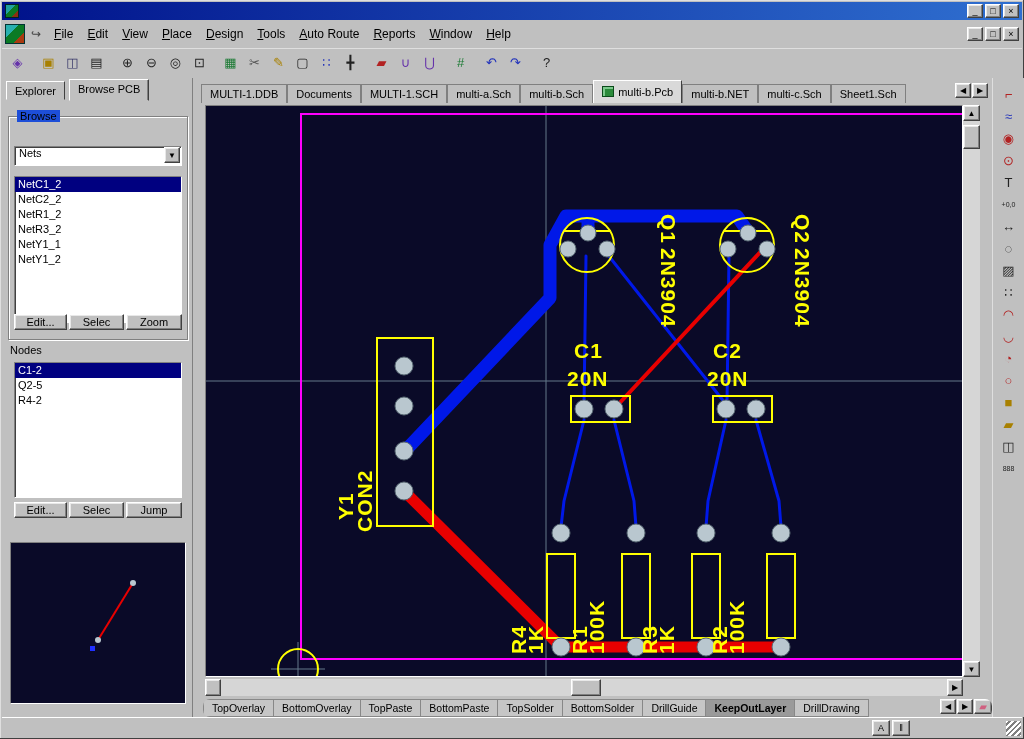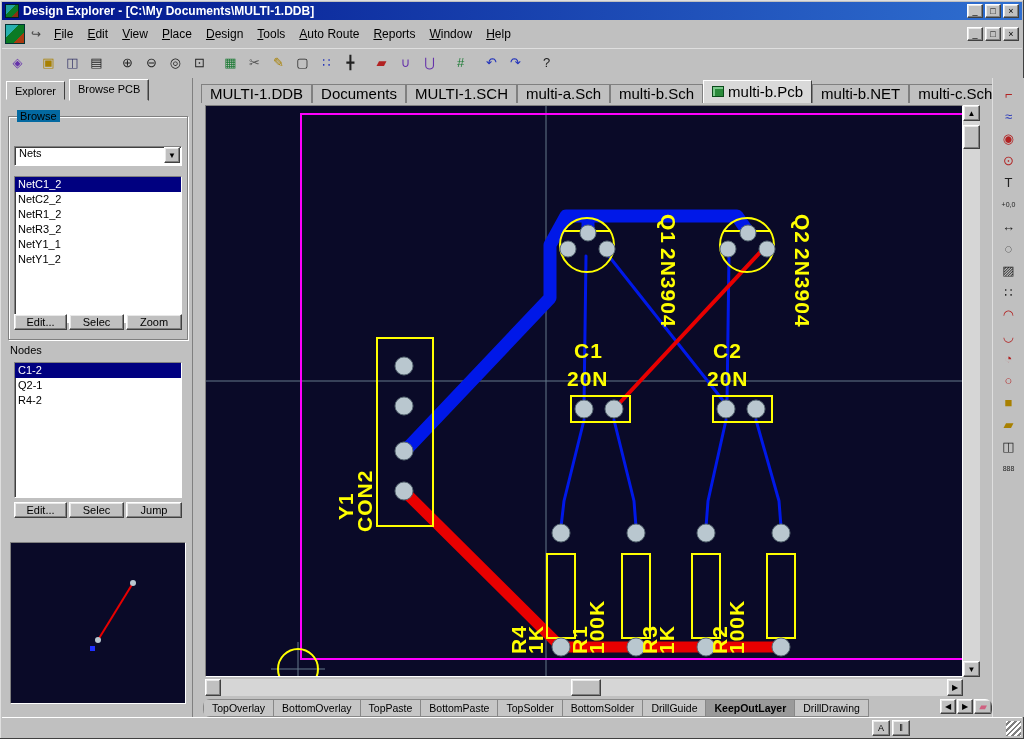--- a/index.html
+++ b/index.html
@@ -42,35 +42,35 @@
   .cr{color:#b22222} .cb{color:#2233bb} .cg{color:#1a7a33} .cy{color:#a88000}
   .cp{color:#6633aa} .cd{color:#222} .cn{color:#333366} .csilver{color:#555}
 
   
   .leftpanel { position:absolute; left:2px; top:78px; width:191px; height:639px; background:#c0c0c0;
                border-right:1px solid #808080; box-shadow: 1px 0 0 #ffffff; }
   .ptab { position:absolute; top:3px; height:19px; font-size:11px; padding:3px 8px; background:#c0c0c0;
           border:1px solid; border-color:#fff #404040 transparent #fff; }
   .ptab.active { top:1px; height:22px; z-index:2; box-shadow: inset -1px 0 0 #808080; }
   .groupbox { position:absolute; left:6px; top:38px; width:180px; height:224px; }
-  .grouplabel { position:absolute; top:-7px; left:8px; background:#0369a1; font-size:11px; padding:0 3px; }
+  .grouplabel { position:absolute; top:-7px; left:8px; background:#1d4ed8; font-size:11px; padding:0 3px; }
   .dropdown { position:absolute; left:12px; top:68px; width:168px; height:20px; display:flex; align-items:flex-start; }
   .dropdown .val { flex:1; font-size:11px; padding-left:4px; }
   .droparrow { width:16px; height:16px; margin-right:1px; font-size:8px; display:grid; place-items:center; padding:0; }
   .list { position:absolute; left:12px; width:168px; overflow:hidden; }
   .lrow { height:15px; font-size:11px; line-height:15px; padding-left:3px; color:#000; white-space:nowrap; }
   .lrow.sel { background:#000080; color:#fff; }
   .pbtn { position:absolute; height:16px; font-size:11px; padding:0; }
   .plabel { position:absolute; left:8px; font-size:11px; }
   .preview { position:absolute; left:8px; top:464px; width:176px; height:162px; }
 
   
   .main { position:absolute; left:193px; top:78px; width:831px; height:639px; background:#c0c0c0; }
   .tabrow { position:absolute; left:0; top:0; width:799px; height:25px; display:flex; align-items:flex-end; padding-left:8px; }
-  .dtab { font-size:15px; padding:2px 8px 3px; background:#c0c0c0; border:1px solid #808080; border-bottom:none;
+  .dtab { font-size:11px; padding:2px 8px 3px; background:#c0c0c0; border:1px solid #808080; border-bottom:none;
           height:19px; white-space:nowrap; display:flex; align-items:center; gap:4px; }
   .dtab.active { background:#d9d9d9; height:23px; border-color:#fff #404040 transparent #fff; font-weight:normal; }
   .pcbdocico { display:inline-block; width:12px; height:11px; background:#2a8a3a; border:1px solid #0a4a1a;
                box-shadow: inset 2px 2px 0 #7cc88c; }
   .tabscroll { margin-left:auto; margin-right:4px; display:flex; gap:1px; align-self:center; }
   .sbtn { width:16px; height:15px; font-size:8px; display:grid; place-items:center; padding:0; color:#000; }
 
   .canvaswrap { position:absolute; left:12px; top:27px; width:758px; height:572px;
                 border:1px solid; border-color:#808080 #fff #fff #808080; }
   .canvaswrap svg { display:block; }
@@ -108,21 +108,20 @@
           background:repeating-linear-gradient(135deg,#ffffff 0 2px,#808080 2px 4px); }
   .pcbtxt { font:bold 21px "DejaVu Sans Mono", monospace; letter-spacing:1px; }
 </style>
 </head>
 <body>
 
 <div class="app">
 
   <div class="titlebar">
     <span class="appico"></span>
-    <span class="title-text">Design Explorer - [C:\My Documents\MULTI-1.DDB]</span>
     <span class="winbtns">
       <button class="b3 winbtn">_</button>
       <button class="b3 winbtn">□</button>
       <button class="b3 winbtn">×</button>
     </span>
   </div>
 
   <div class="menurow">
     <span class="bigico"></span>
     <span class="menuarrow">↪</span>
@@ -190,21 +189,21 @@
     </div>
 
     <button class="b3 pbtn" style="left:12px; top:236px; width:53px;">Edit...</button>
     <button class="b3 pbtn" style="left:67px; top:236px; width:55px;">Selec</button>
     <button class="b3 pbtn" style="left:124px; top:236px; width:56px;">Zoom</button>
 
     <span class="plabel" style="top:266px;">Nodes</span>
 
     <div class="list sunk" style="top:284px; height:136px;">
       <div class="lrow sel">C1-2</div>
-      <div class="lrow">Q2-1</div>
+      <div class="lrow">Q2-5</div>
       <div class="lrow">R4-2</div>
     </div>
 
     <button class="b3 pbtn" style="left:12px; top:424px; width:53px;">Edit...</button>
     <button class="b3 pbtn" style="left:67px; top:424px; width:55px;">Selec</button>
     <button class="b3 pbtn" style="left:124px; top:424px; width:56px;">Jump</button>
 
     <div class="preview sunk" style="padding:0;">
       <svg width="174" height="160" viewBox="0 0 174 160">
         <rect x="0" y="0" width="174" height="160" fill="#0a0a28"></rect>

